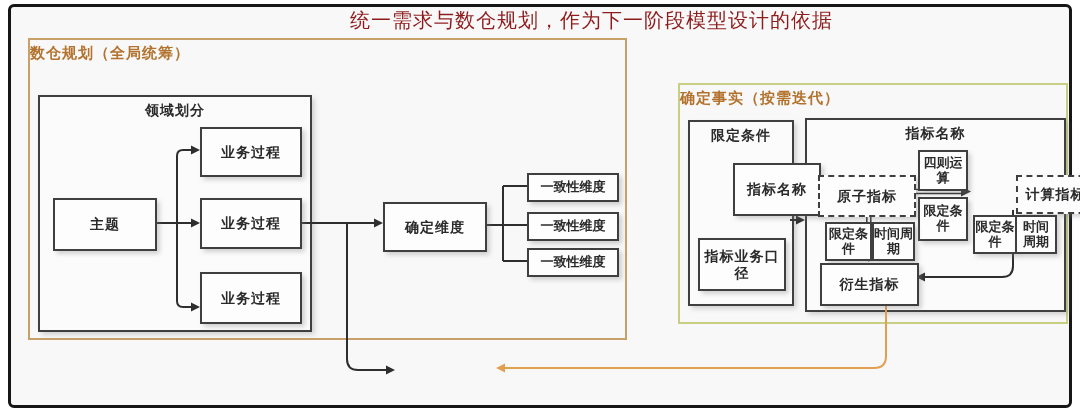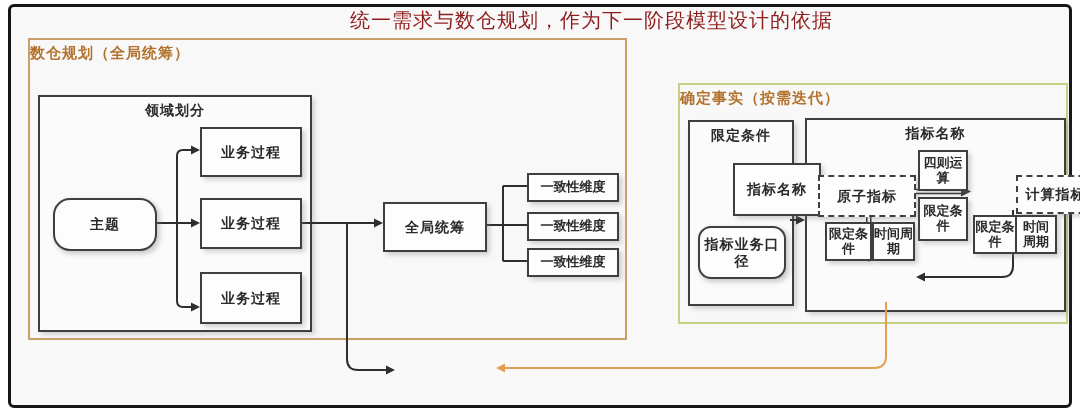--- a/index.html
+++ b/index.html
@@ -66,52 +66,53 @@
   <div class="main-title">统一需求与数仓规划，作为下一阶段模型设计的依据</div>
 
   <div class="section plan-box">
     <div class="section-title">数仓规划（全局统筹）</div>
   </div>
 
   <div class="group" style="left:38px;top:95px;width:270px;height:233px;">
     <div class="group-title">领域划分</div>
   </div>
 
-  <div class="node" style="left:53px;top:198px;width:100px;height:49px;border-radius:17px;">主题</div>
+  <div class="node" style="left:53px;top:198px;width:100px;height:49px;">主题</div>
   <div class="node" style="left:200px;top:127px;width:98px;height:46px;">业务过程</div>
   <div class="node" style="left:200px;top:198px;width:98px;height:47px;">业务过程</div>
   <div class="node" style="left:200px;top:272px;width:98px;height:48px;">业务过程</div>
 
-  <div class="node" style="left:383px;top:202px;width:100px;height:46px;">全局统筹</div>
+  <div class="node" style="left:383px;top:202px;width:100px;height:46px;">确定维度</div>
   <div class="node small" style="left:527px;top:173px;width:88px;height:25px;">一致性维度</div>
   <div class="node small" style="left:527px;top:212px;width:88px;height:25px;">一致性维度</div>
   <div class="node small" style="left:527px;top:248px;width:88px;height:25px;">一致性维度</div>
 
 
   <div class="section spec-box">
     <div class="section-title">确定事实（按需迭代）</div>
   </div>
 
   <div class="group" style="left:688px;top:120px;width:102px;height:182px;">
     <div class="group-title">限定条件</div>
   </div>
   <div class="node" style="left:733px;top:163px;width:84px;height:49px;">指标名称</div>
-  <div class="node" style="left:698px;top:226px;width:84px;height:49px;border-radius:13px;">指标业务口径</div>
+  <div class="node" style="left:698px;top:238px;width:84px;height:49px;">指标业务口径</div>
 
   <div class="group" style="left:805px;top:118px;width:257px;height:190px;">
     <div class="group-title">指标名称</div>
   </div>
   <div class="node dashed" style="left:818px;top:175px;width:94px;height:38px;">原子指标</div>
   <div class="node small" style="left:918px;top:150px;width:46px;height:37px;">四则运算</div>
   <div class="node small" style="left:918px;top:197px;width:46px;height:40px;">限定条件</div>
   <div class="node dashed" style="left:972px;top:175px;width:75px;height:35px;margin-left:44px;">计算指标</div>
   <div class="node small" style="left:825px;top:222px;width:43px;height:35px;">限定条件</div>
   <div class="node small" style="left:872px;top:222px;width:39px;height:35px;">时间周期</div>
   <div class="node small" style="left:973px;top:215px;width:40px;height:35px;">限定条件</div>
   <div class="node small" style="left:1015px;top:215px;width:38px;height:35px;">时间周期</div>
+  <div class="node" style="left:820px;top:263px;width:95px;height:39px;">衍生指标</div>
 
   <svg id="connectors" width="1080" height="413" viewBox="0 0 1080 413">
 
     <path class="line" d="M153 223 H191"></path>
     <polygon class="head" points="200,223 191,218.5 191,227.5"></polygon>
     <path class="line" d="M177 223 V156 Q177 150 183 150 H191"></path>
     <polygon class="head" points="200,150 191,145.5 191,154.5"></polygon>
     <path class="line" d="M177 223 V301 Q177 307 183 307 H191"></path>
     <polygon class="head" points="200,307 191,302.5 191,311.5"></polygon>
 

